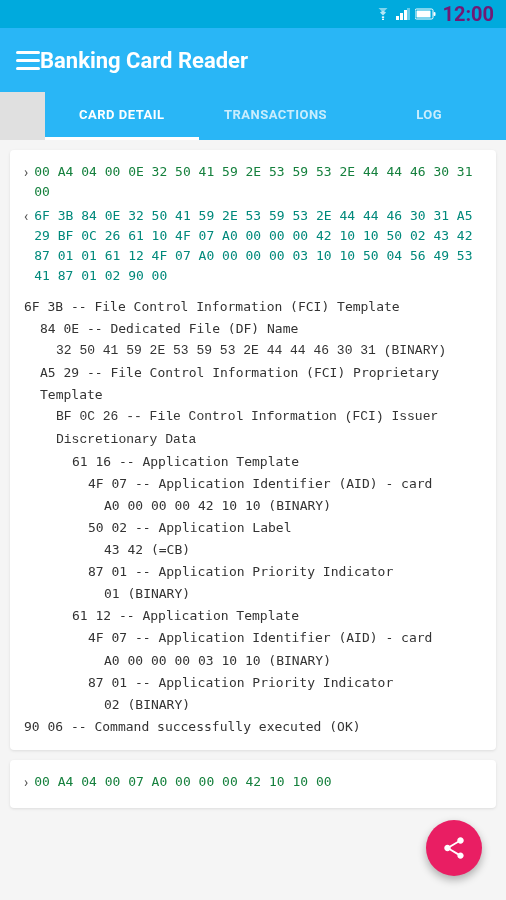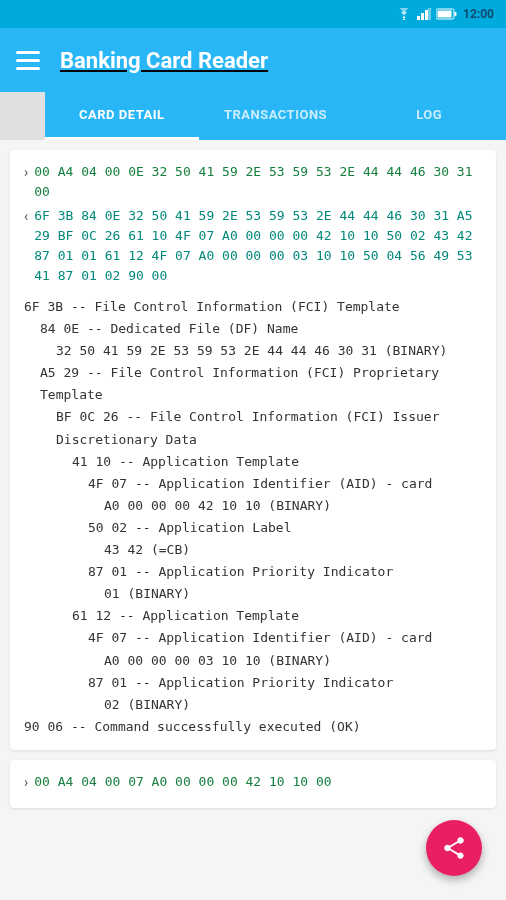--- a/index.html
+++ b/index.html
@@ -20,34 +20,32 @@
       justify-content: flex-end;
       padding: 0 12px;
       gap: 6px;
     }
     .status-bar-icons {
       display: flex;
       align-items: center;
       gap: 5px;
     }
     .status-time {
-      color: #0c4a6e;
-      font-size: 12px;
+      color: #701a75;
+      font-size: 20px;
       font-weight: bold;
     }
 
     
     .app-bar {
       background: #29b6f6;
       height: 64px;
       display: flex;
       align-items: center;
       padding: 0 16px;
-      gap: 20px;
-      text-decoration: underline;
     }
     .hamburger-icon {
       display: flex;
       flex-direction: column;
       gap: 5px;
       cursor: pointer;
     }
     .hamburger-icon span {
       display: block;
       width: 24px;
@@ -132,21 +130,21 @@
       margin-top: 10px;
     }
     .parsed-line {
       font-size: 13px;
       color: #333;
       line-height: 1.7;
       font-family: monospace;
     }
     .indent-0 { padding-left: 0px; }
     .indent-1 { padding-left: 16px; }
-    .indent-2 { padding-left: 32px; }
+    .indent-2 { padding-left: 32px; font-family: Liberation Mono, monospace; }
     .indent-3 { padding-left: 48px; }
     .indent-4 { padding-left: 64px; }
     .indent-5 { padding-left: 80px; }
 
     
     .bottom-card-section {
       background: white;
       border-radius: 4px;
       padding: 12px 14px;
       box-shadow: 0 1px 3px rgba(0,0,0,0.1);
@@ -229,21 +227,21 @@
       <span class="hex-arrow">‹</span>
       <span class="hex-text response">6F 3B 84 0E 32 50 41 59 2E 53 59 53 2E 44 44 46 30 31 A5 29 BF 0C 26 61 10 4F 07 A0 00 00 00 42 10 10 50 02 43 42 87 01 01 61 12 4F 07 A0 00 00 00 03 10 10 50 04 56 49 53 41 87 01 02 90 00</span>
     </div>
 
     <div class="parsed-section" id="parsed-lines">
     <div class="parsed-line indent-0">6F 3B -- File Control Information (FCI) Template</div>
         <div class="parsed-line indent-1">84 0E -- Dedicated File (DF) Name</div>
         <div class="parsed-line indent-2">32 50 41 59 2E 53 59 53 2E 44 44 46 30 31 (BINARY)</div>
         <div class="parsed-line indent-1">A5 29 -- File Control Information (FCI) Proprietary Template</div>
         <div class="parsed-line indent-2">BF 0C 26 -- File Control Information (FCI) Issuer Discretionary Data</div>
-        <div class="parsed-line indent-3">41 10 -- Application Template</div>
+        <div class="parsed-line indent-3">61 16 -- Application Template</div>
         <div class="parsed-line indent-4">4F 07 -- Application Identifier (AID) - card</div>
         <div class="parsed-line indent-5">A0 00 00 00 42 10 10 (BINARY)</div>
         <div class="parsed-line indent-4">50 02 -- Application Label</div>
         <div class="parsed-line indent-5">43 42 (=CB)</div>
         <div class="parsed-line indent-4">87 01 -- Application Priority Indicator</div>
         <div class="parsed-line indent-5">01 (BINARY)</div>
         <div class="parsed-line indent-3">61 12 -- Application Template</div>
         <div class="parsed-line indent-4">4F 07 -- Application Identifier (AID) - card</div>
         <div class="parsed-line indent-5">A0 00 00 00 03 10 10 (BINARY)</div>
         <div class="parsed-line indent-4">87 01 -- Application Priority Indicator</div>

